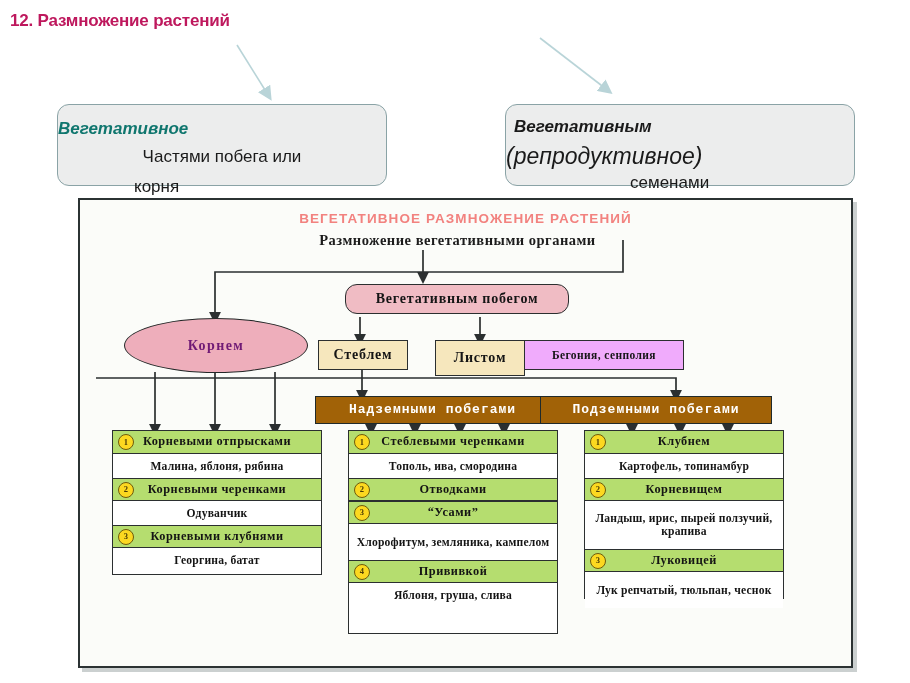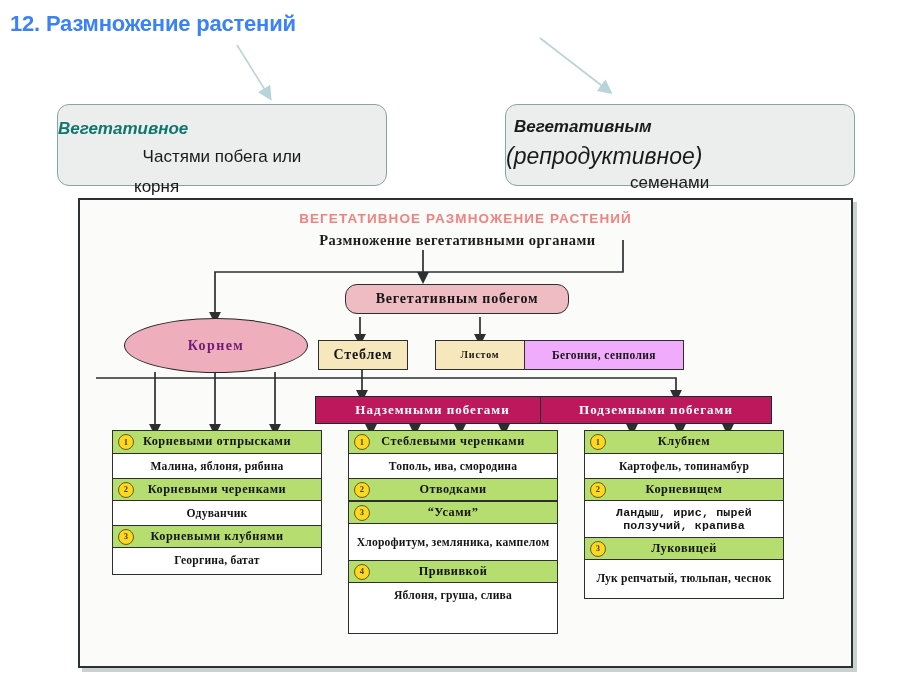--- a/index.html
+++ b/index.html
@@ -8,21 +8,21 @@
     background:#ffffff;
     font-family:"Liberation Sans", sans-serif;
     overflow:hidden;
     position:relative;
   }
   .slide{position:relative;width:910px;height:683px;}
 
   
   .page-title{
     position:absolute;left:10px;top:11px;
-    font-size:22px;font-weight:bold;color:#3b82f6;
+    font-size:17px;font-weight:bold;color:#be185d;
     letter-spacing:-0.2px;
     font-family:"Liberation Sans", sans-serif;
     white-space:nowrap;
   }
 
   
   .top-arrows{position:absolute;left:0;top:0;width:910px;height:210px;pointer-events:none;}
 
   
   .callout{
@@ -87,21 +87,21 @@
     position:absolute;box-sizing:border-box;
     border:1.6px solid #2b2f30;
     font-family:"Liberation Serif", serif;
     font-weight:bold;color:#151515;
     display:flex;align-items:center;justify-content:center;
     text-align:center;
     line-height:1.08;
   }
   .pink{background:#f0bcc4;border-radius:12px;}
   .cream{background:#f6e7bd;}
-  .teal{background:#be185d;color:#ffffff;border-color:#1f2a2b;}
+  .teal{background:#a16207;color:#ffffff;border-color:#1f2a2b;font-family:Liberation Mono, monospace;}
   .white{background:#f0abfc;}
 
   .ellipse{
     position:absolute;box-sizing:border-box;
     background:#eeaebb;border:1.6px solid #232727;
     border-radius:50%;
     display:flex;align-items:center;justify-content:center;
     font-family:"Liberation Serif", serif;
     font-weight:bold;font-size:14px;color:#701a75;
     letter-spacing:1.4px;
@@ -215,21 +215,21 @@
           <path d="M648,224 L648,230" marker-end="url(#bk)"></path>
         </g>
       </svg>
 
       <div class="ellipse" style="left:44px;top:118px;width:184px;height:55px;">Корнем</div>
 
       <div class="node pink" style="left:265px;top:84px;width:224px;height:30px;font-size:14px;letter-spacing:0.8px;">Вегетативным побегом</div>
 
       <div class="node cream" style="left:238px;top:140px;width:90px;height:30px;font-size:14px;letter-spacing:0.8px;">Стеблем</div>
 
-      <div class="node cream" style="left:355px;top:140px;width:90px;height:30px;font-size:10px;letter-spacing:0.8px;">Листом</div>
+      <div class="node cream" style="left:355px;top:140px;width:90px;height:36px;font-size:14px;letter-spacing:0.8px;">Листом</div>
 
       <div class="node white" style="left:444px;top:140px;width:160px;height:30px;font-size:11.5px;letter-spacing:0.4px;border-left-width:1.6px;">Бегония, сенполия</div>
 
       <div class="node teal" style="left:235px;top:196px;width:235px;height:28px;font-size:13px;letter-spacing:1px;">Надземными побегами</div>
 
       <div class="node teal" style="left:460px;top:196px;width:232px;height:28px;font-size:13px;letter-spacing:1px;">Подземными побегами</div>
 
       <div class="colbox" id="col-1" style="left: 32px; top: 230px; width: 210px; height: 145px;">
           <div class="row head" style="height: 23px;">
             <span class="badge">1</span>
@@ -273,21 +273,21 @@
       <div class="colbox" id="col-3" style="left: 504px; top: 230px; width: 200px; height: 169px;">
           <div class="row head" style="height: 23px;">
             <span class="badge">1</span>
             <span>Клубнем</span>
           </div>
           <div class="row body" style="height: 24px;">Картофель,  топинамбур</div>
           <div class="row head" style="height: 23px;">
             <span class="badge">2</span>
             <span>Корневищем</span>
           </div>
-          <div class="row body" style="height: 36px; font-family: Liberation Mono, monospace;">Ландыш, ирис, пырей ползучий, крапива</div>
+          <div class="row body" style="height: 48px;">Ландыш, ирис, пырей ползучий, крапива</div>
           <div class="row head" style="height: 23px;">
             <span class="badge">3</span>
             <span>Луковицей</span>
           </div>
           <div class="row body" style="height: 36px;">Лук репчатый, тюльпан, чеснок</div>
         </div>
 
     </div>
   </div>
 </div>

